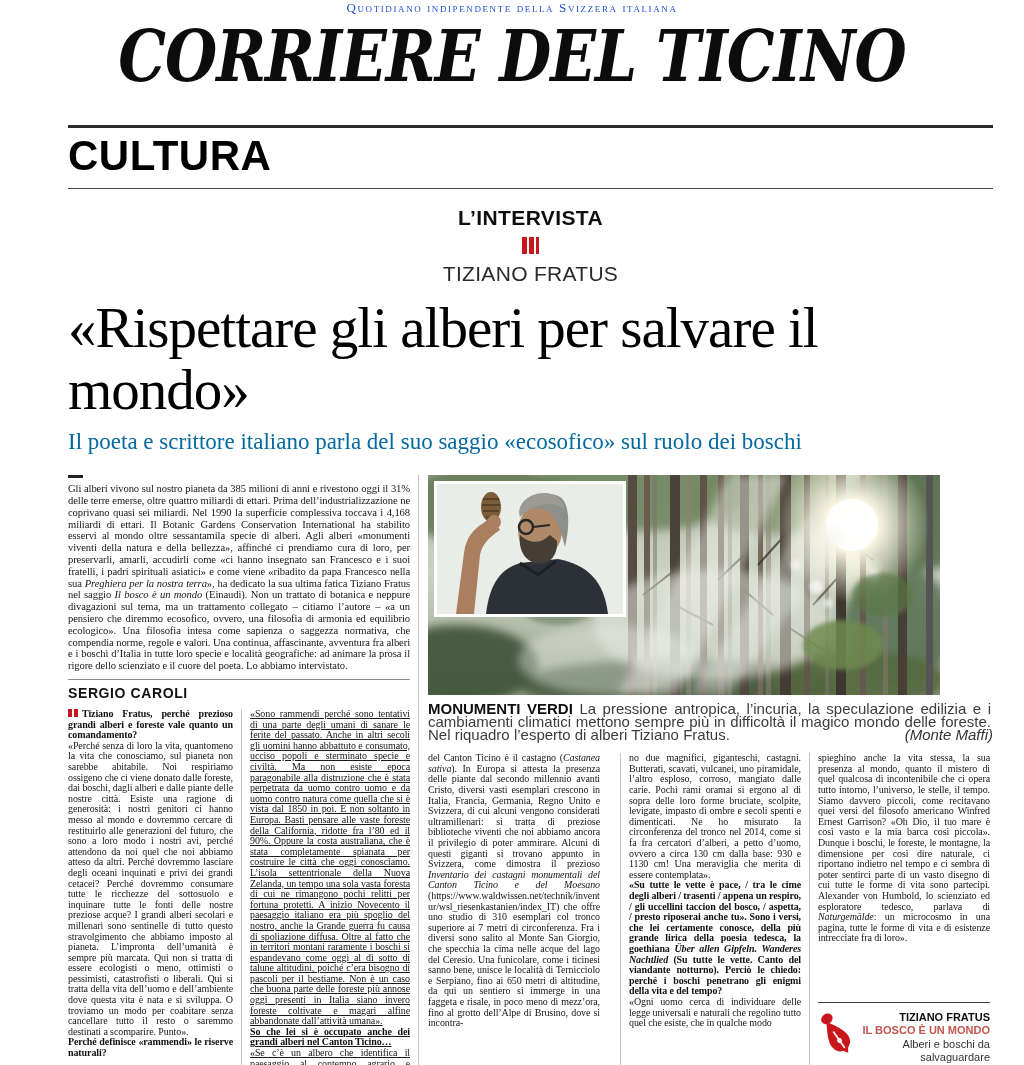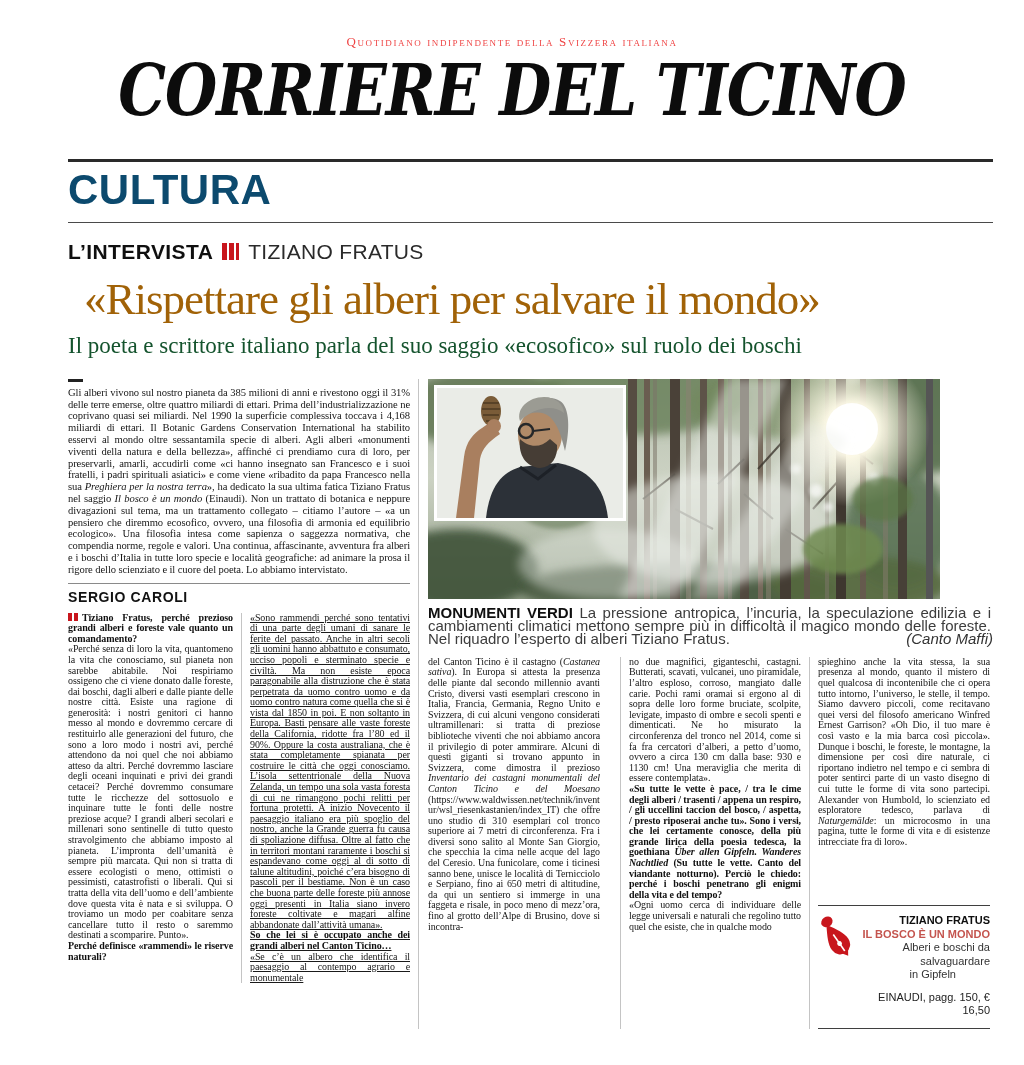--- a/index.html
+++ b/index.html
@@ -5,50 +5,50 @@
 <style>
   html,body{margin:0;padding:0;background:#e8e8e8;}
   .page{
     width:1024px;height:1065px;margin:0 auto;position:relative;
     background:#ffffff;overflow:hidden;color:#1a1a1a;
     font-family:"Liberation Serif",serif;
   }
   
   .hdr{text-align:center;}
   .tagline{
-    margin-top:34px;font-size:13px;color:#ef4444;
+    font-size:13px;color:#1d4ed8;
     font-variant:small-caps;letter-spacing:1.6px;
   }
   .masthead{
     margin-top:4px;font-family:"DejaVu Serif",serif;font-style:italic;font-weight:bold;
     font-size:60px;letter-spacing:-1px;color:#0c0c0c;line-height:1.05;
     transform:scaleY(1.18);transform-origin:center top;
   }
   
   .container{margin-left:68px;width:925px;}
   .rule-thick{height:3px;background:#2a2a2a;margin-top:42px;}
   .section-title{
     font-family:"Liberation Sans",sans-serif;font-weight:bold;font-size:42px;
-    letter-spacing:0.5px;color:#0c4a6e;margin-top:5px;line-height:1.1;
+    letter-spacing:0.5px;color:#000000;margin-top:5px;line-height:1.1;
   }
   .rule-thin{height:1px;background:#4a4a4a;margin-top:9px;}
   .kicker{
     display:flex;align-items:center;gap:9px;margin-top:18px;
-    font-family:"Liberation Sans",sans-serif;font-size:21px;line-height:1;
+    font-family:"Liberation Sans",sans-serif;font-size:21px;line-height:1;flex-direction:column;
   }
   .kicker .klabel{font-weight:bold;color:#0f0f0f;letter-spacing:0.4px;}
   .bars{display:inline-flex;gap:2px;align-items:center;}
   .bars i{display:block;width:5px;height:17px;background:#c8161d;}
   .bars i:last-child{width:3px;}
   .kicker .ksubject{color:#2a2a2a;letter-spacing:0.3px;}
   h1.headline{
-    margin:13px 16px 0;font-weight:normal;font-size:45px;line-height:1.08;
-    letter-spacing:-1px;color:#a16207;
-  }
-  h2.subhead{margin:9px 0 0;font-weight:normal;font-size:23px;color:#14532d;}
+    margin:13px 0 0;font-weight:normal;font-size:57px;line-height:1.08;
+    letter-spacing:-1px;color:#000000;
+  }
+  h2.subhead{margin:9px 0 0;font-weight:normal;font-size:23px;color:#0369a1;}
   
   .main{display:flex;margin-top:20px;}
   .left-zone{width:342px;padding-right:8px;border-right:1px solid #c4c4c4;}
   .right-zone{width:565px;padding-left:9px;}
   .lead-tick{width:15px;height:3px;background:#222;margin-bottom:5px;}
   .para{
     margin:0;text-align:justify;overflow-wrap:anywhere;
     font-size:10px;line-height:10.6px;letter-spacing:-0.1px;color:#161616;
   }
   .para.lead{font-size:10.6px;line-height:11.8px;}
@@ -261,21 +261,21 @@
 
                 <circle cx="98" cy="52" r="7" fill="none" stroke="#26282a" stroke-width="2.5"></circle>
                 <path d="M105,52 L122,50" stroke="#26282a" stroke-width="2"></path>
               </g>
             </g>
           </svg>
         </div>
 
         <div class="caption">
           <span class="clabel">MONUMENTI VERDI</span><span> La pressione antropica, l’incuria, la speculazione edilizia e i cambiamenti climatici mettono sempre più in difficoltà il magico mondo delle foreste. Nel riquadro l’esperto di alberi Tiziano Fratus.</span>
-          <span class="credit">(Canto Maffi)</span>
+          <span class="credit">(Monte Maffi)</span>
         </div>
 
         <div class="cols3">
           <div class="c c3">
               <p class="para answer"><span>del Canton Ticino è il castagno (</span><i>Castanea sativa</i><span>). In Europa si attesta la presenza delle piante dal secondo millennio avanti Cristo, diversi vasti esemplari crescono in Italia, Francia, Germania, Regno Unito e Svizzera, di cui alcuni vengono considerati ultramillenari: si tratta di preziose biblioteche viventi che noi abbiamo ancora il privilegio di poter ammirare. Alcuni di questi giganti si trovano appunto in Svizzera, come dimostra il prezioso </span><i>Inventario dei castagni monumentali del Canton Ticino e del Moesano</i><span> (https://www.waldwissen.net/technik/inventur/wsl_riesenkastanien/index_IT) che offre uno studio di 310 esemplari col tronco superiore ai 7 metri di circonferenza. Fra i diversi sono salito al Monte San Giorgio, che specchia la cima nelle acque del lago del Ceresio. Una funicolare, come i ticinesi sanno bene, unisce le località di Ternicciolo e Serpiano, fino ai 650 metri di altitudine, da qui un sentiero si immerge in una faggeta e risale, in poco meno di mezz’ora, fino al grotto dell’Alpe di Brusino, dove si incontra-</span></p>
             </div>
           <div class="c c4">
               <p class="para answer"><span>no due magnifici, giganteschi, castagni. Butterati, scavati, vulcanei, uno piramidale, l’altro esploso, corroso, mangiato dalle carie. Pochi rami oramai si ergono al di sopra delle loro forme bruciate, scolpite, levigate, impasto di ombre e secoli spenti e dimenticati. Ne ho misurato la circonferenza del tronco nel 2014, come si fa fra cercatori d’alberi, a petto d’uomo, ovvero a circa 130 cm dalla base: 930 e 1130 cm! Una meraviglia che merita di essere contemplata».</span></p>
               <p class="para question"><span>«Su tutte le vette è pace, / tra le cime degli alberi / trasenti / appena un respiro, / gli uccellini taccion del bosco, / aspetta, / presto riposerai anche tu». Sono i versi, che lei certamente conosce, della più grande lirica della poesia tedesca, la goethiana </span><i>Über allen Gipfeln. Wanderes Nachtlied</i><span> (Su tutte le vette. Canto del viandante notturno). Perciò le chiedo: perché i boschi penetrano gli enigmi della vita e del tempo?</span></p>
               <p class="para answer"><span>«Ogni uomo cerca di individuare delle legge universali e naturali che regolino tutto quel che esiste, che in qualche modo</span></p>

